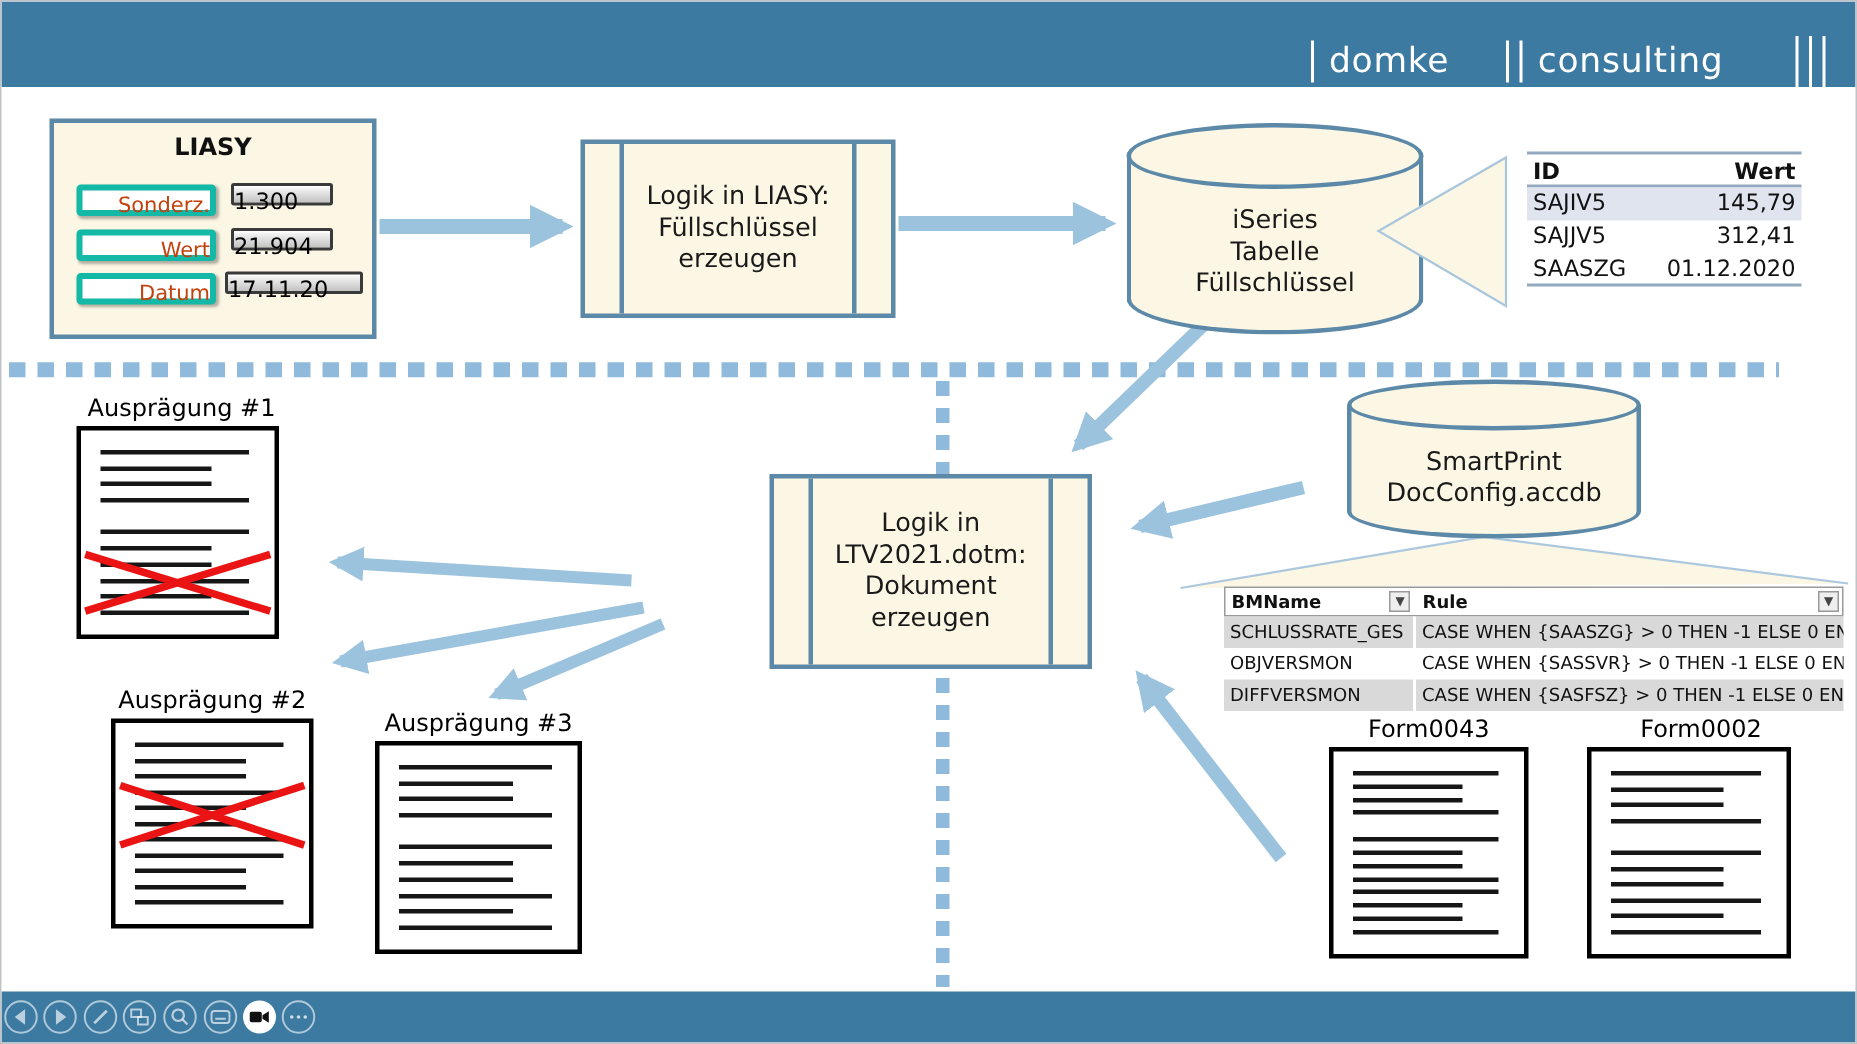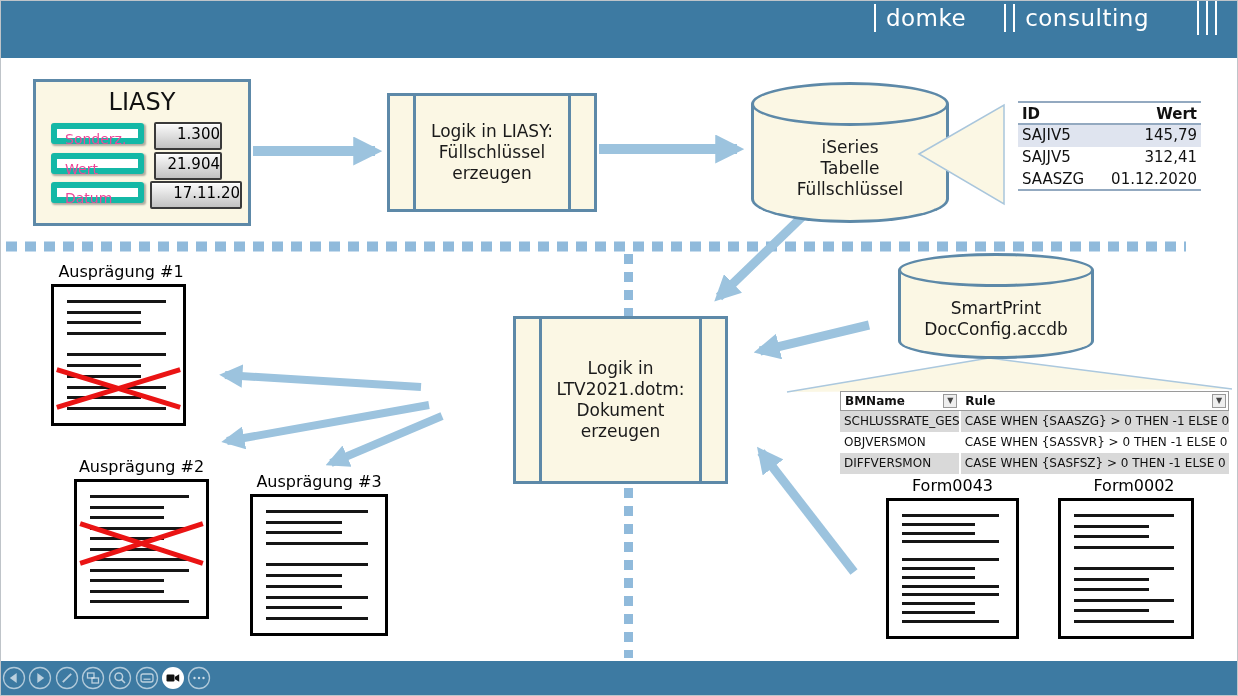--- a/index.html
+++ b/index.html
@@ -2,21 +2,21 @@
 <html><head>
 <meta charset="utf-8">
 <style>
   * { margin:0; padding:0; box-sizing:border-box; }
   html,body { width:1238px; height:696px; overflow:hidden; background:#fff;
               font-family:"DejaVu Sans","Liberation Sans",sans-serif; }
   .screen { position:relative; width:1238px; height:696px; border:1px solid #bfc4c9; background:#fff; overflow:hidden; }
 
   
   .topbar { position:absolute; left:0; top:0; width:100%; height:57px; background:#3d7aa2; z-index:6;
-            display:flex; align-items:flex-start; justify-content:flex-end;padding-left:28px; }
+            display:flex; align-items:flex-end; justify-content:flex-end;padding-left:28px; }
   .brand { display:flex; align-items:center; padding-right:20px; color:#fff; font-size:23px; letter-spacing:.5px; }
   .vbar { display:inline-block; width:2px; height:28px; background:#fff; }
   .vbar.tall { height:34px; }
   .brand .w { margin:0 10px; }
   .gap36 { width:28px; } .gap46 { width:38px; }
   .bars { display:flex; gap:7px; }
 
   .bottombar { position:absolute; left:0; bottom:0; width:100%; height:34px; background:#3d7aa2; z-index:6; }
   .tb-icon { position:absolute; width:24px; height:24px; top:5px; }
 
@@ -31,38 +31,38 @@
   .proc::before,.proc::after { content:""; position:absolute; top:0; bottom:0; width:3px; background:#5d89a8; }
   .proc::before { left:23px; } .proc::after { right:23px; }
 
   .cyl .ctop { position:absolute; left:0; right:0; top:0; border-radius:50%; background:#fbf7e4; border:3px solid #5d89a8; z-index:2; }
   .cyl .cbody{ position:absolute; left:0; right:0; bottom:0; background:#fbf7e4; border:3px solid #5d89a8; border-top:none; z-index:1; }
   .cyl .ctxt { position:absolute; left:0; right:0; z-index:3; text-align:center; font-size:17px; line-height:21px; color:#1a1a1a;
                display:flex; flex-direction:column; align-items:center; justify-content:center; }
 
   
   .liasy { background:#fbf7e4; border:3px solid #5d89a8; }
-  .liasy-title { position:absolute; left:0; right:0; top:6px; text-align:center; font-size:24px; color:#111; }
-  .fld-label { position:absolute; height:21px; background:#fff; border:6px solid #14b8a6; border-radius:3px;
-               box-shadow:1.5px 1.5px 2px rgba(0,0,0,.3); font-size:14px; padding:2px 0 0 8px; color:#ec4899; }
-  .fld-value { position:absolute; height:28px; background:linear-gradient(#fbfbfb,#c2c2c2); border:2px solid #3a3a3a;
-               border-radius:2px; font-size:15px; text-align:right; padding-top:1px; color:#000;
+  .liasy-title { position:absolute; left:0; right:0; top:6px; text-align:center; font-size:16px; color:#111;font-weight:bold; }
+  .fld-label { position:absolute; height:21px; background:#fff; border:4px solid #14b8a6; border-radius:3px;
+               box-shadow:1.5px 1.5px 2px rgba(0,0,0,.3); font-size:14px; padding:2px 0 0 8px; color:#c2410c;text-align:right; }
+  .fld-value { position:absolute; height:15px; background:linear-gradient(#fbfbfb,#c2c2c2); border:2px solid #3a3a3a;
+               border-radius:2px; font-size:15px; text-align:left; padding-top:1px; color:#000;
                box-shadow:inset 0 1px 0 #fff; }
 
   
   .idt { left:1017px; top:100px; width:183px; font-size:15px; color:#111; }
   .idt .hdr { display:flex; justify-content:space-between; font-weight:bold; height:24px;
               border-top:2px solid #93a9c0; border-bottom:2px solid #93a9c0; padding:2px 4px; }
   .idt .row { display:flex; justify-content:space-between; height:22px; padding:1px 4px; }
   .idt .row.alt { background:#dfe4ef; }
   .idt .row:last-child { border-bottom:2px solid #93a9c0; }
 
   
   .bmt { left:815px; top:390px; width:413px; font-size:12px; color:#111; }
-  .bmt .r { display:flex;margin-left:24px; }
+  .bmt .r { display:flex; }
   .bmt .c1 { width:128px; border-right:2px solid #fff; padding:3px 4px; white-space:nowrap; overflow:hidden; }
   .bmt .c2 { width:285px; padding:3px 4px; white-space:nowrap; overflow:hidden; }
   .bmt .hdr { font-weight:bold; background:#fff; border:1px solid #9a9a9a; height:20px; }
   .bmt .hdr .c1,.bmt .hdr .c2 { position:relative; padding-top:2px; }
   .bmt .body .r { height:21px; }
   .bmt .body .r.alt { background:#d9d9d9; }
   .filterbtn { position:absolute; right:2px; top:2px; width:14px; height:14px; background:#eee; border:1px solid #999;
                font-size:8px; line-height:12px; text-align:center; color:#444; }
 
   
@@ -130,21 +130,21 @@
   </div>
 
   <div class="shape proc" style="left:386px; top:92px; width:210px; height:119px;">
       <div>
         <div>Logik in LIASY:</div>
         <div>Füllschlüssel</div>
         <div>erzeugen</div>
       </div>
     </div>
 
-  <div class="shape proc" style="left:512px; top:315px; width:215px; height:168px;">
+  <div class="shape proc" style="left:512px; top:315px; width:215px; height:130px;">
       <div>
         <div>Logik in</div>
         <div>LTV2021.dotm:</div>
         <div>Dokument</div>
         <div>erzeugen</div>
       </div>
     </div>
 
   <div class="shape cyl" style="left:750px; top:81px; width:198px; height:141px;">
     <div class="ctop" style="height:44px;"></div>

